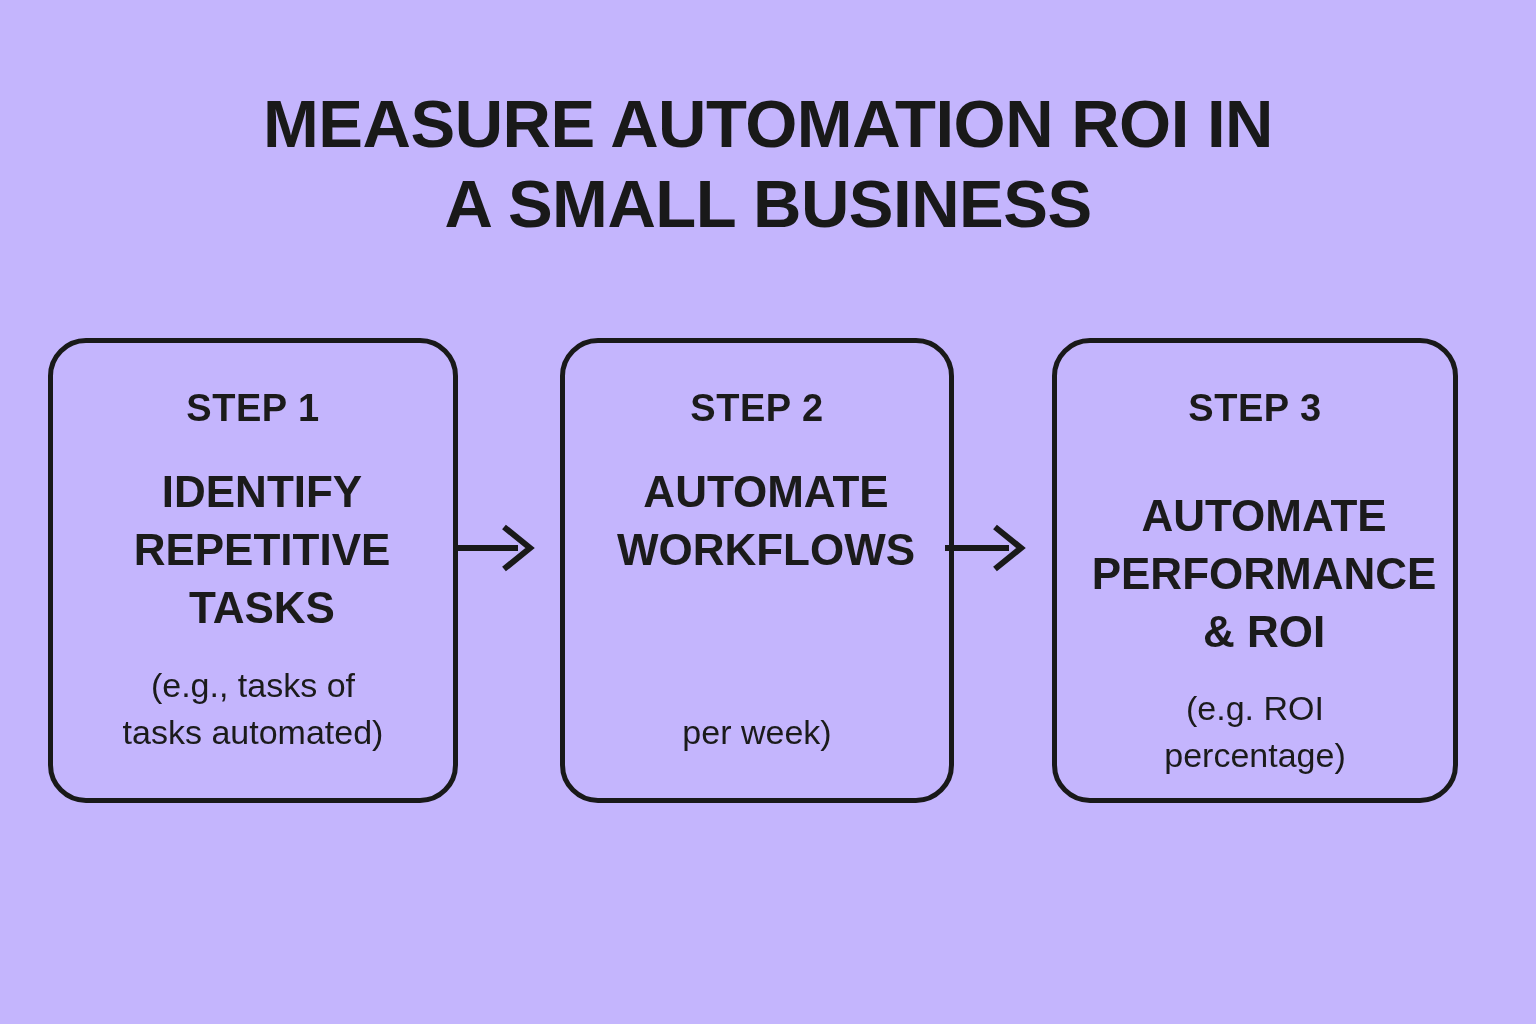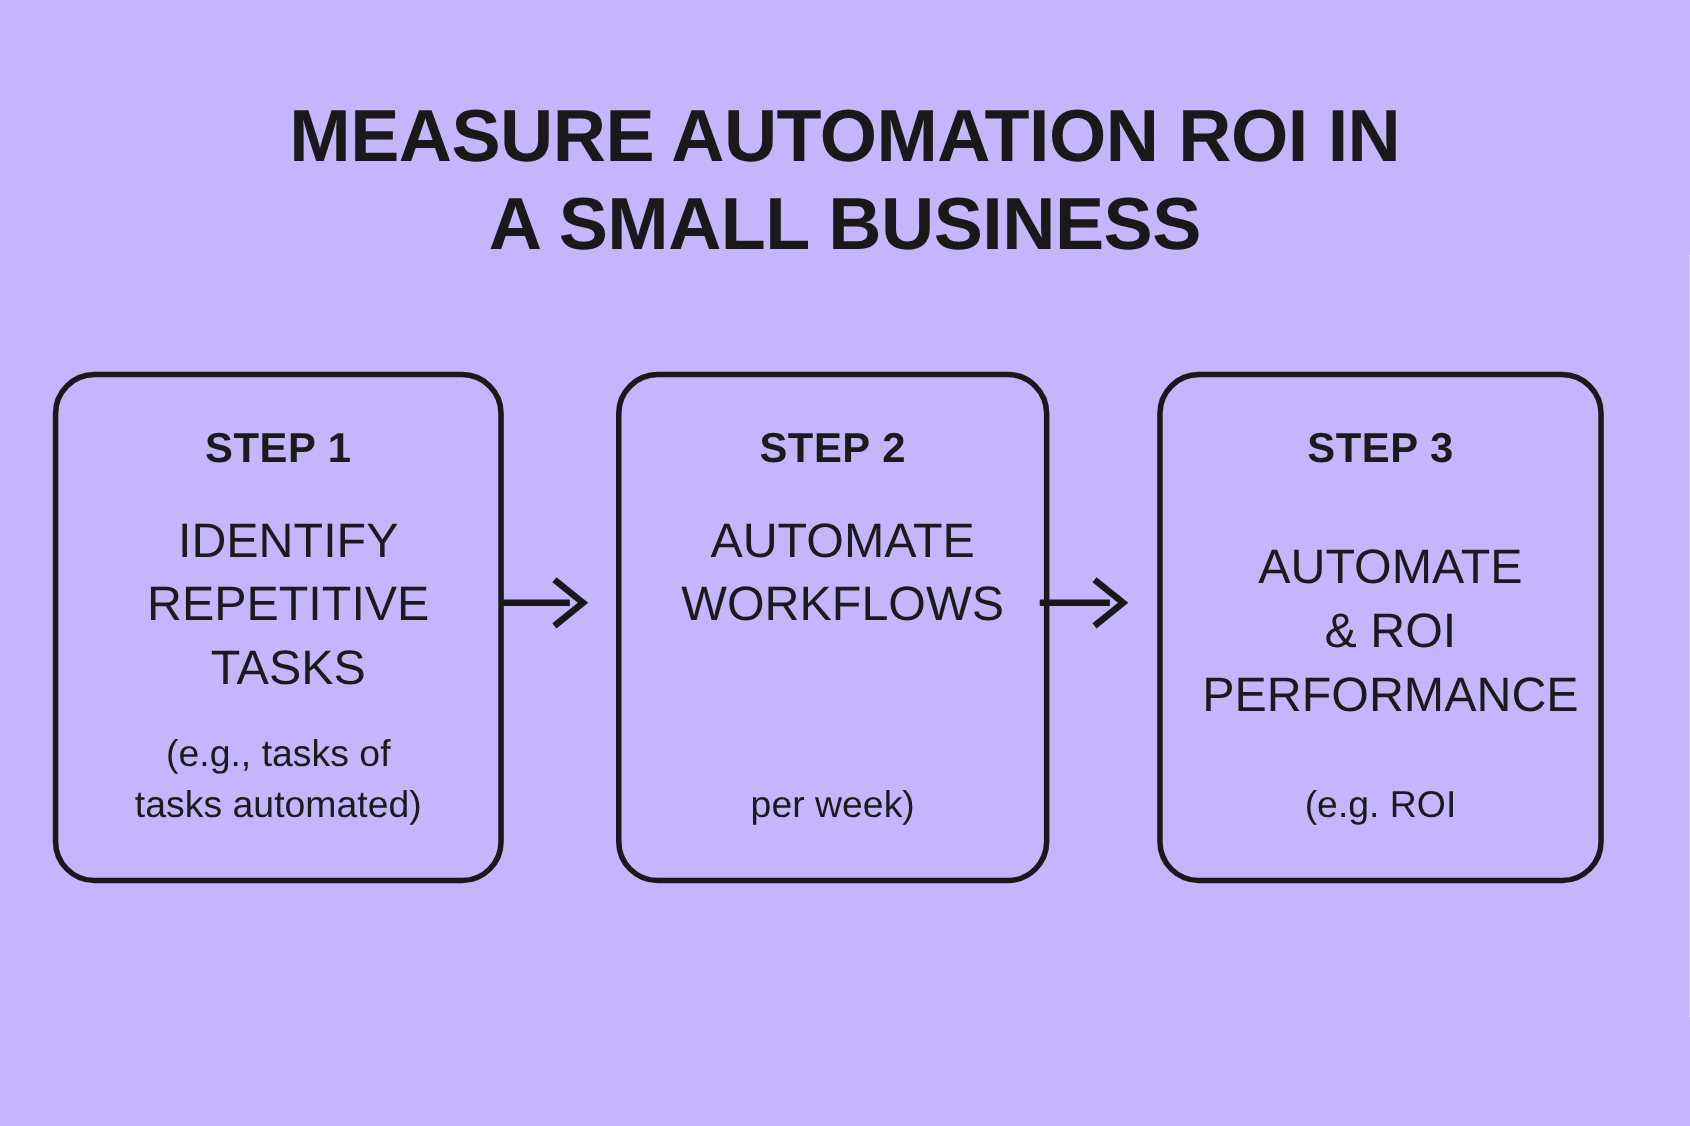--- a/index.html
+++ b/index.html
@@ -50,21 +50,21 @@
 
   .step-label {
     font-size: 38px;
     font-weight: bold;
     line-height: 42px;
     letter-spacing: 0.5px;
   }
   .step-heading {
     margin: 34px 0 0 18px;
     font-size: 44px;
-    font-weight: normal;
+    font-weight: bold;
     line-height: 58px;
     letter-spacing: 0px;
   }
   .step-heading .hline { display: block; }
 
   .step-caption {
     margin: auto 0 0 0;
     font-size: 34px;
     font-weight: normal;
     line-height: 47px;
@@ -119,21 +119,22 @@
 
   <svg class="arrow arrow-2" width="90" height="62" viewBox="0 0 90 62" aria-hidden="true">
     <line x1="0" y1="31" x2="64" y2="31" stroke="#191919" stroke-width="6"></line>
     <polyline points="50,10 76,31 50,52" fill="none" stroke="#191919" stroke-width="6"></polyline>
   </svg>
 
   <section class="step-box box-3">
     <div class="step-label">STEP 3</div>
     <h2 class="step-heading">
       <span class="hline">AUTOMATE</span>
+      <span class="hline">PERFORMANCE</span>
       <span class="hline">&amp; ROI</span>
-      <span class="hline">PERFORMANCE</span>
     </h2>
     <p class="step-caption">
       <span class="cline">(e.g. ROI</span>
+      <span class="cline">percentage)</span>
     </p>
   </section>
 
 </div>
 
 </body></html>

